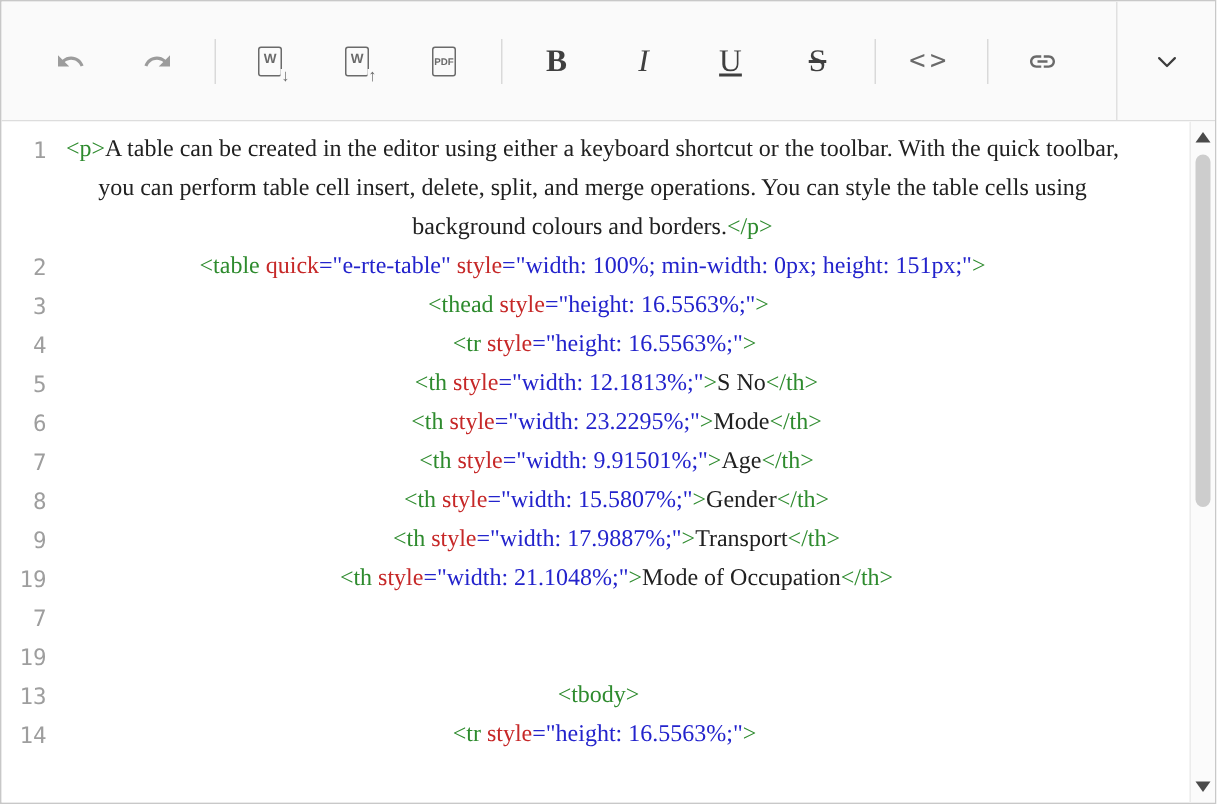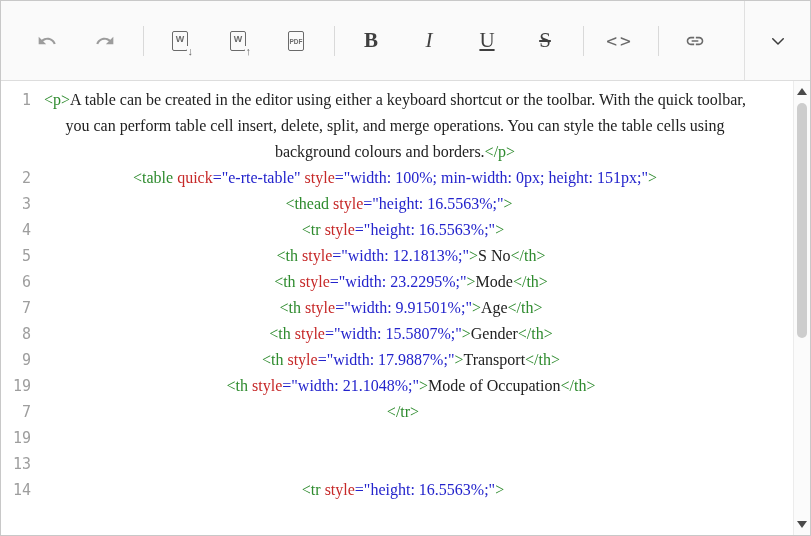--- a/index.html
+++ b/index.html
@@ -228,27 +228,27 @@
         <div class="crow">
           <span class="ln">9</span>
           <span class="ctext"><span class="t-text">        </span><span class="t-tag">&lt;th </span><span class="t-attr">style</span><span class="t-val">="width: 17.9887%;"</span><span class="t-tag">&gt;</span><span class="t-text">Transport</span><span class="t-tag">&lt;/th&gt;</span></span>
         </div>
         <div class="crow">
           <span class="ln">19</span>
           <span class="ctext"><span class="t-text">        </span><span class="t-tag">&lt;th </span><span class="t-attr">style</span><span class="t-val">="width: 21.1048%;"</span><span class="t-tag">&gt;</span><span class="t-text">Mode of Occupation</span><span class="t-tag">&lt;/th&gt;</span></span>
         </div>
         <div class="crow">
           <span class="ln">7</span>
-          <span class="ctext"><span class="t-text">    </span><span class="t-tag">&lt;/tr&gt;</span></span>
         </div>
         <div class="crow">
           <span class="ln">19</span>
         </div>
         <div class="crow">
           <span class="ln">13</span>
+          <span class="ctext"><span class="t-text">  </span><span class="t-tag">&lt;tbody&gt;</span></span>
         </div>
         <div class="crow">
           <span class="ln">14</span>
           <span class="ctext"><span class="t-text">    </span><span class="t-tag">&lt;tr </span><span class="t-attr">style</span><span class="t-val">="height: 16.5563%;"</span><span class="t-tag">&gt;</span></span>
         </div>
       </div>
 
     <div class="scrollbar">
       <span class="sb-arrow up"></span>
       <span class="sb-thumb"></span>

